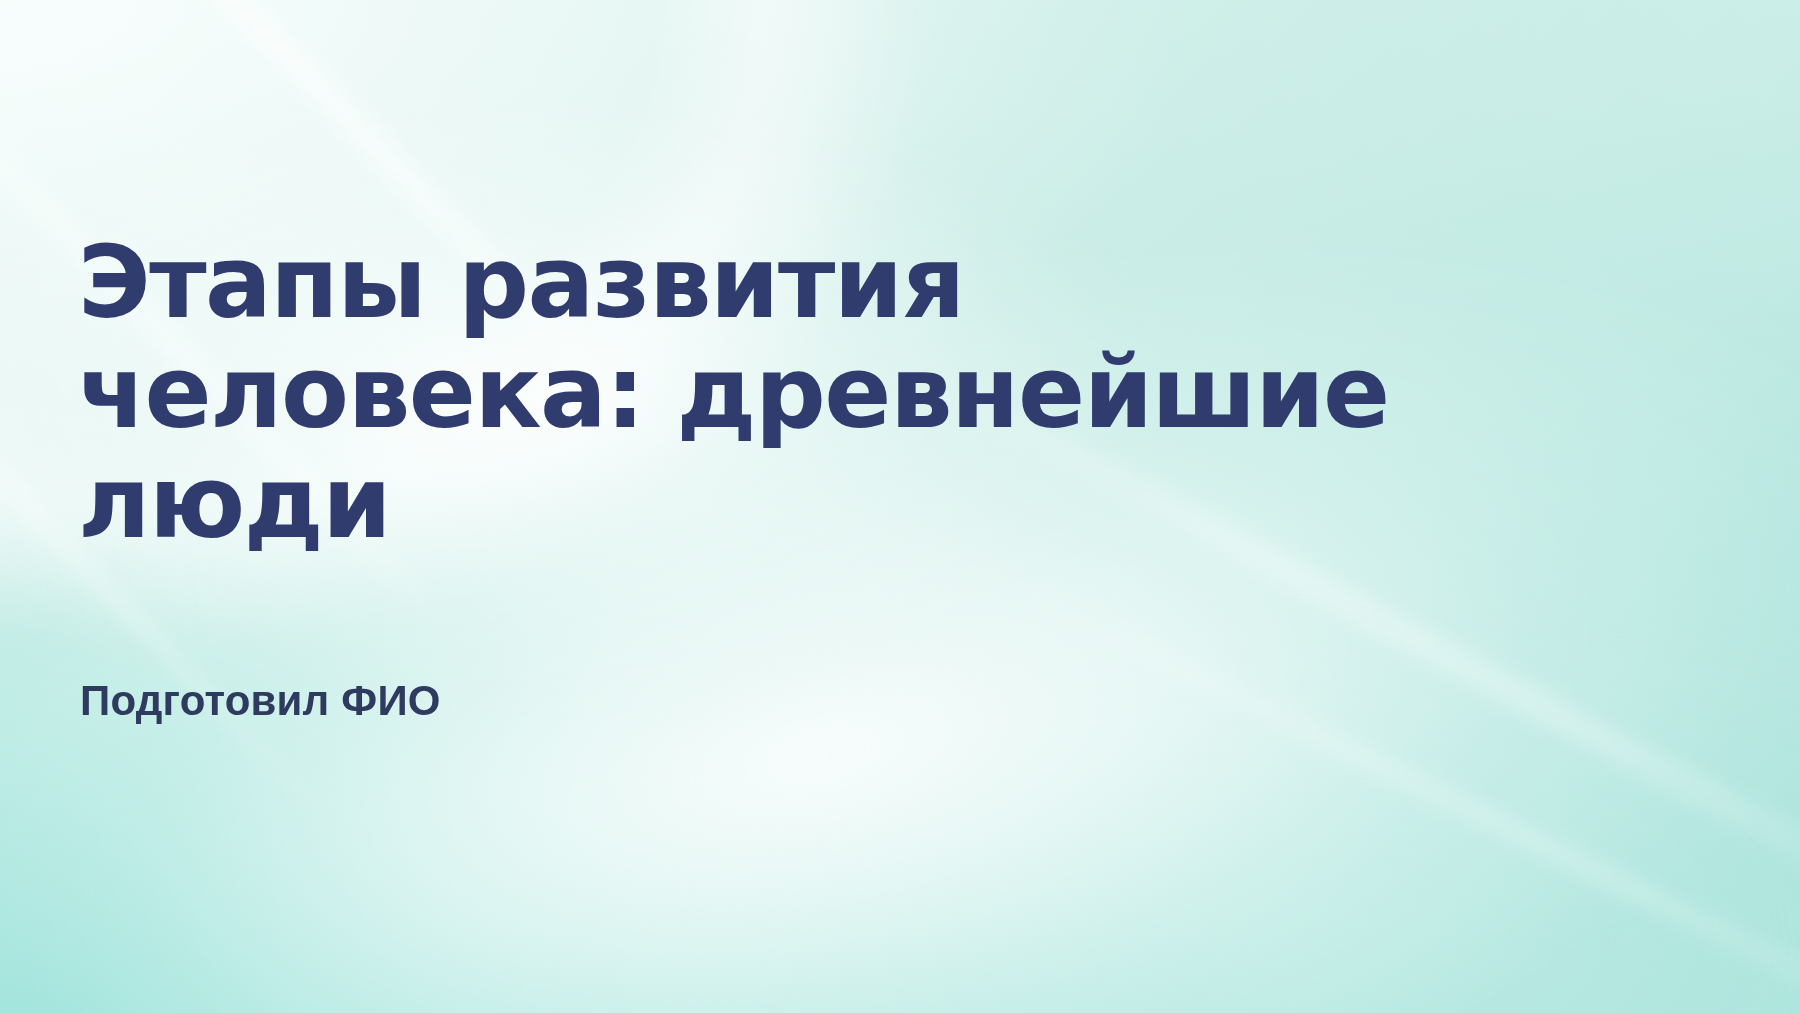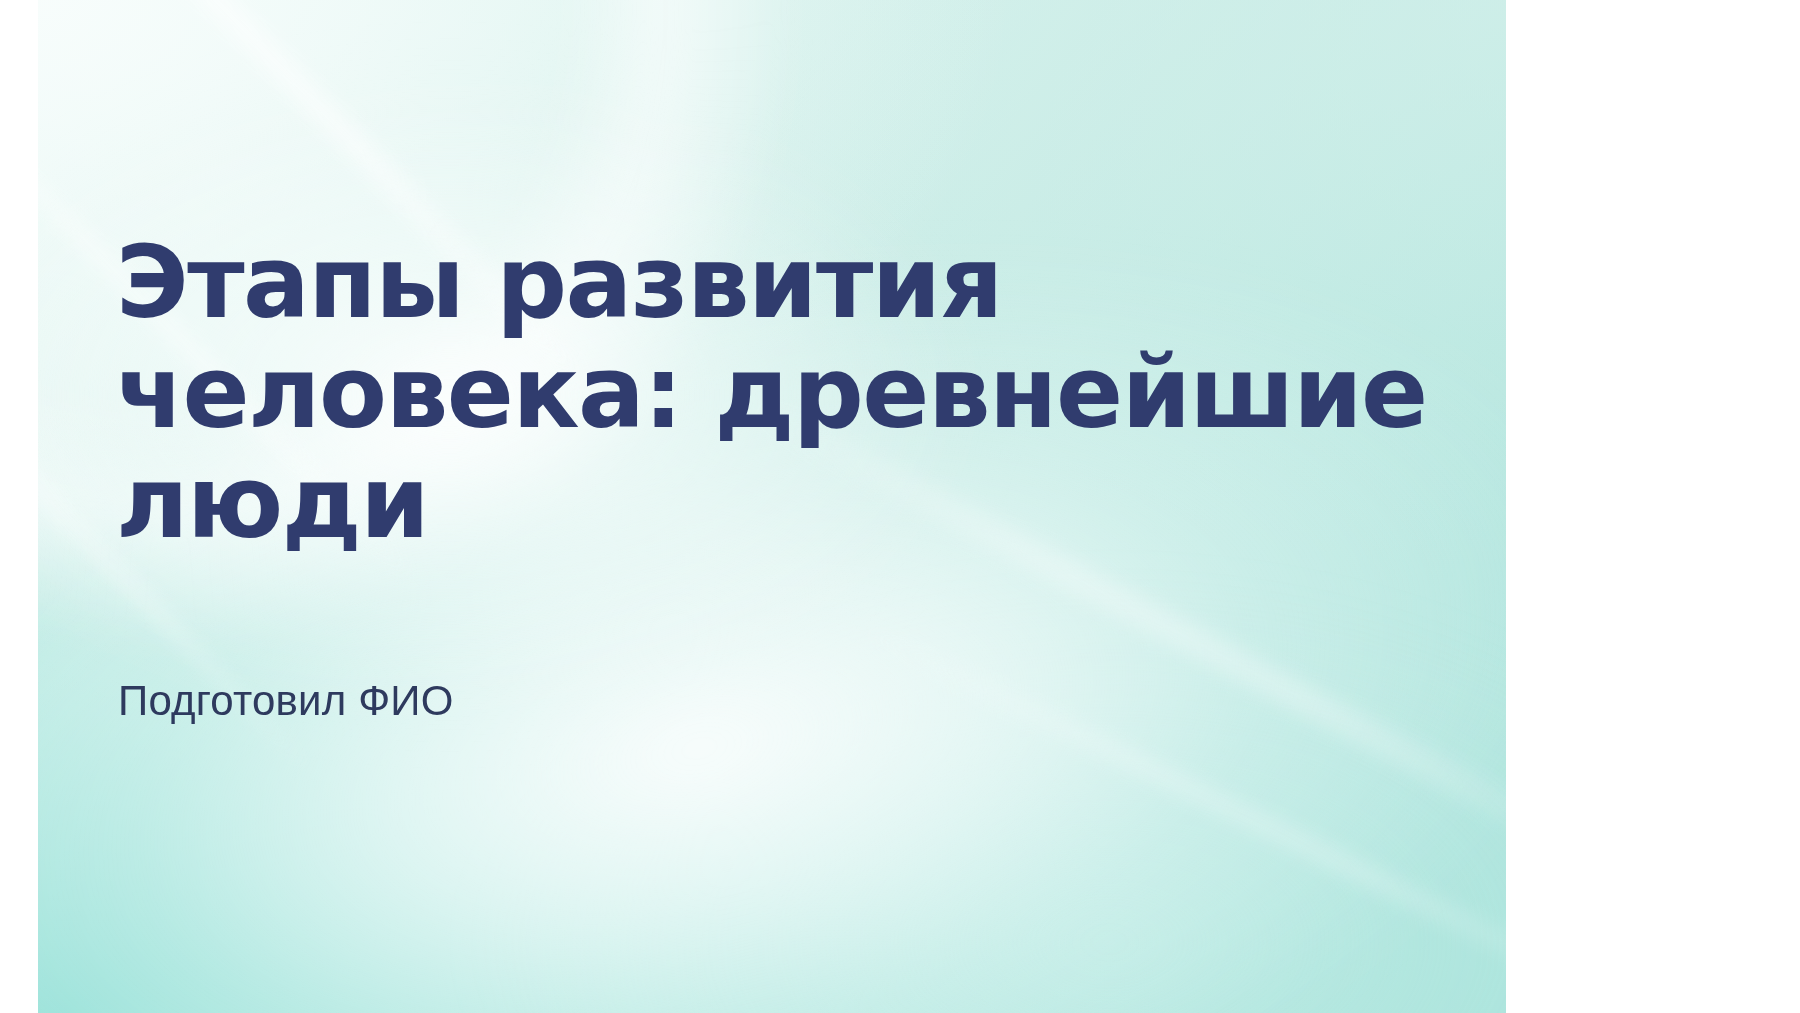--- a/index.html
+++ b/index.html
@@ -4,35 +4,34 @@
 <title>Этапы развития человека: древнейшие люди</title>
 <style>
   html, body {
     margin: 0;
     padding: 0;
     background: #ffffff;
   }
 
   .slide {
     position: relative;
-    width: 1468px;
+    width: 1800px;
     height: 1013px;
     overflow: hidden;
     font-family: "Liberation Sans", "DejaVu Sans", sans-serif;
     
     background:
       linear-gradient(135deg,
         #EDFAF7 0%,
         #E4F6F2 14%,
         #D6F1EC 30%,
         #C8ECE6 48%,
         #BDE9E2 64%,
         #B4E6DF 80%,
         #AEE4DD 100%);
-    margin-left: 38px;
   }
 
   
   .bg-layer {
     position: absolute;
     inset: 0;
     pointer-events: none;
   }
 
   
@@ -147,21 +146,21 @@
   }
 
   .subtitle {
     position: absolute;
     top: 675px;
     left: 2px;
     margin: 0;
     font-family: "Liberation Sans", "DejaVu Sans", sans-serif;
     font-size: 42px;
     line-height: 52px;
-    font-weight: 400;
+    font-weight: 700;
     letter-spacing: 0.2px;
     color: #2E3A5E;
   }
 </style>
 </head>
 <body>
 
 <div class="slide">
 
   <div class="bg-layer bg-corners"></div>

